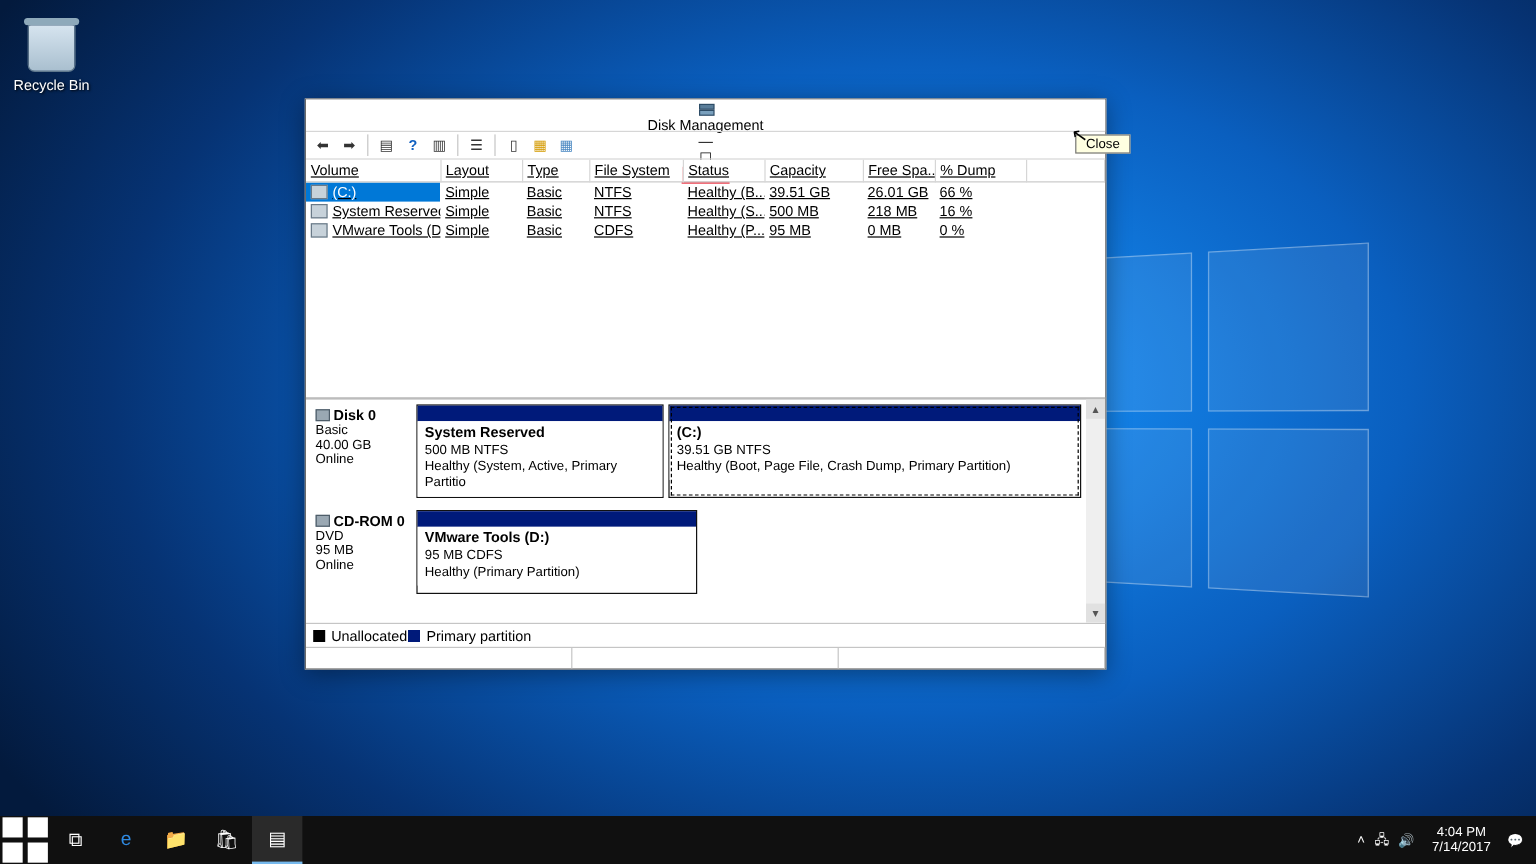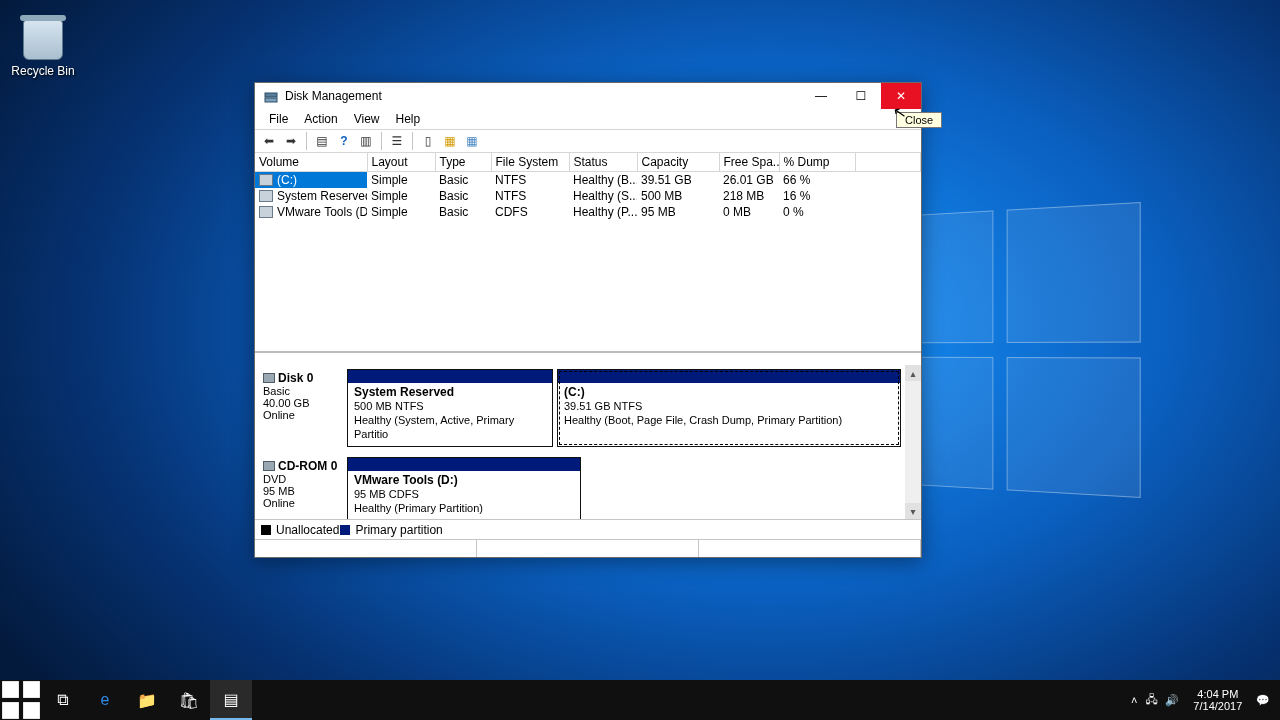--- a/index.html
+++ b/index.html
@@ -33,45 +33,45 @@
 .taskbar .tray { margin-left:auto; display:flex; align-items:center; gap:8px; padding:0 10px; font-size:11px; }
 .taskbar .tray .clock { text-align:center; line-height:1.1; padding:0 6px; }
 .tb-icon { font-size:16px; }
 
 
 .window {
   position:absolute; left:254px; top:82px; width:668px; height:476px;
   background:#fff; border:1px solid #6a6a6a; box-shadow:0 4px 20px rgba(0,0,0,0.4);
   display:flex; flex-direction:column;
 }
-.titlebar { height:26px; display:flex; align-items:center; background:#fff; }
+.titlebar { height:26px; display:flex; align-items:center; background:#fff;flex-direction:column; }
 .titlebar .app-icon { width:20px; height:18px; margin:0 4px 0 6px; display:flex; align-items:center; justify-content:center; }
 .titlebar .title { font-size:12px; color:#000; flex:1; }
 .titlebar .win-btn { width:40px; height:26px; display:flex; align-items:center; justify-content:center; font-size:12px; cursor:pointer; }
 .titlebar .win-btn.close { background:#e81123; color:#fff; }
 
 .tooltip { position:absolute; left:896px; top:112px; background:#ffffe1; border:1px solid #767676; font-size:11px; padding:1px 8px; }
 
 .menubar { height:20px; display:flex; align-items:center; padding:0 6px; font-size:12px; }
 .menubar span { padding:2px 8px; cursor:pointer; }
 
 .toolbar { height:24px; border-top:1px solid #d6d6d6; border-bottom:1px solid #d6d6d6; display:flex; align-items:center; padding:0 4px; gap:2px; }
 .toolbar .tbtn { width:20px; height:20px; display:flex; align-items:center; justify-content:center; font-size:12px; color:#333; border:1px solid transparent; cursor:pointer; }
 .toolbar .sep { width:1px; height:18px; background:#c5c5c5; margin:0 3px; }
 
 
 .vol-list { flex:0 0 200px; overflow:auto; border-bottom:2px solid #bcbcbc; }
-.vol-list table { width:100%; border-collapse:collapse; font-size:12px; table-layout:fixed; }
+.vol-list table { width:100%; border-collapse:collapse; font-size:12px; table-layout:fixed;text-decoration:underline; }
 .vol-list th { text-align:left; font-weight:400; background:#fff; border-right:1px solid #d6d6d6; border-bottom:1px solid #d6d6d6; padding:2px 4px; white-space:nowrap; overflow:hidden; }
 .vol-list td { padding:1px 4px; white-space:nowrap; overflow:hidden; }
 .vol-list tr.sel td.first { background:#0078d7; color:#fff; }
 .vol-list td.first .vicon { display:inline-block; width:14px; height:12px; background:#c7d2da; border:1px solid #6a7a88; margin-right:4px; vertical-align:-2px; }
 
 
-.graph-pane { flex:1; overflow:auto; padding:4px; position:relative;margin-top:12px; }
+.graph-pane { flex:1; overflow:auto; padding:4px; position:relative; }
 .disk-row { display:flex; margin-bottom:10px; }
 .disk-label { width:88px; font-size:11px; padding:2px 4px; }
 .disk-label .d-icon { display:inline-block; width:12px; height:10px; background:#9aa8b3; border:1px solid #4e5d69; margin-right:3px; vertical-align:-1px; }
 .disk-label b { font-size:12px; }
 .disk-parts { flex:1; display:flex; gap:4px; }
 .part { border:1px solid #111; display:flex; flex-direction:column; }
 .part .bar { height:13px; background:#001a7a; }
 .part.sel { outline:1px dashed #000; outline-offset:-3px; }
 .part .body { padding:2px 6px 4px; font-size:11px; line-height:1.25; background:#fff; overflow:hidden;}
 .part .body b { font-size:12px; }
@@ -115,26 +115,20 @@
             <rect x="1" y="4" width="12" height="4" fill="#5a7d99" stroke="#2d4c66"></rect>
             <rect x="1" y="9" width="12" height="4" fill="#7aa0bd" stroke="#2d4c66"></rect>
           </svg>
       </span>
       <span class="title">Disk Management</span>
       <div class="win-btn">—</div>
       <div class="win-btn">☐</div>
       <div class="win-btn close">✕</div>
     </div>
 
-    <div class="menubar">
-      <span>File</span>
-      <span>Action</span>
-      <span>View</span>
-      <span>Help</span>
-    </div>
 
     <div class="toolbar">
       <div class="tbtn">⬅</div>
       <div class="tbtn">➡</div>
       <div class="sep"></div>
       <div class="tbtn">▤</div>
       <div class="tbtn" style="color:#1060c0;font-weight:bold">?</div>
       <div class="tbtn">▥</div>
       <div class="sep"></div>
       <div class="tbtn">☰</div>

